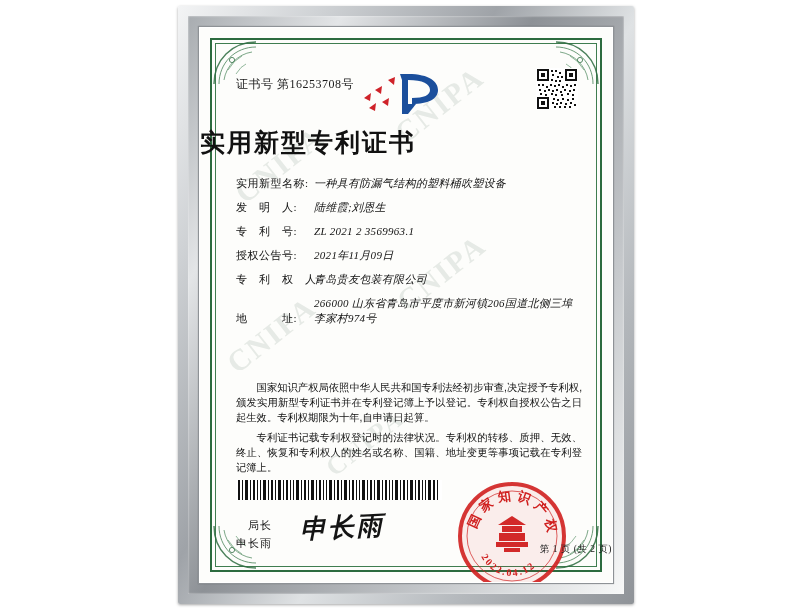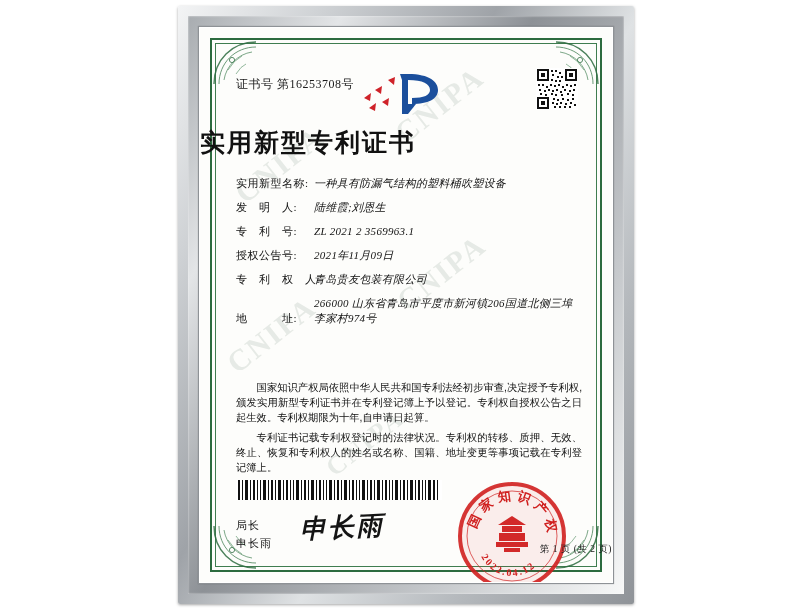--- a/index.html
+++ b/index.html
@@ -214,20 +214,21 @@
   
   .sig-block {
     position: absolute;
     left: 36px;
     top: 488px;
     font-family: "Liberation Serif", serif;
     font-size: 11px;
     line-height: 18px;
     color: #111111;
     letter-spacing: 1px;
+    text-align: right;
   }
   .sig-script {
     position: absolute;
     left: 100px;
     top: 482px;
     font-family: "Liberation Serif", serif;
     font-size: 26px;
     color: #141414;
     font-style: italic;
     font-weight: bold;

